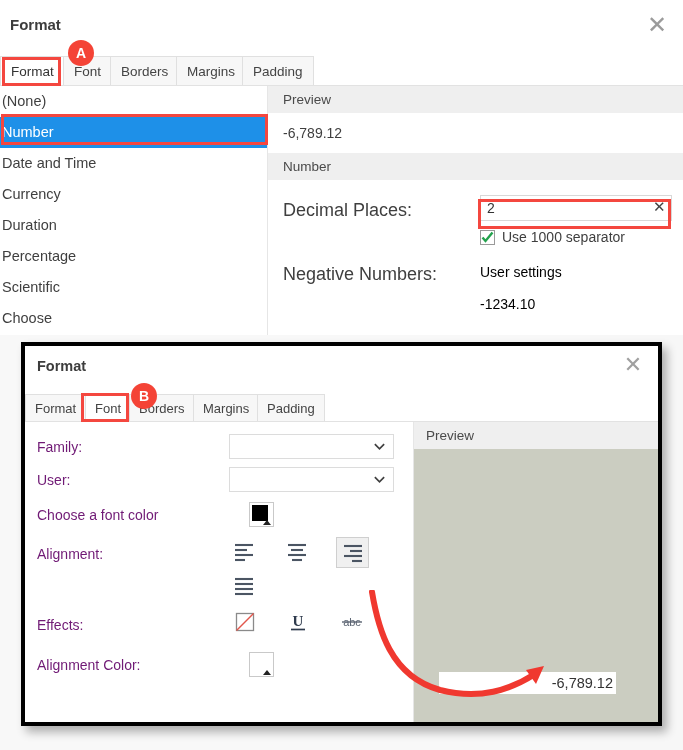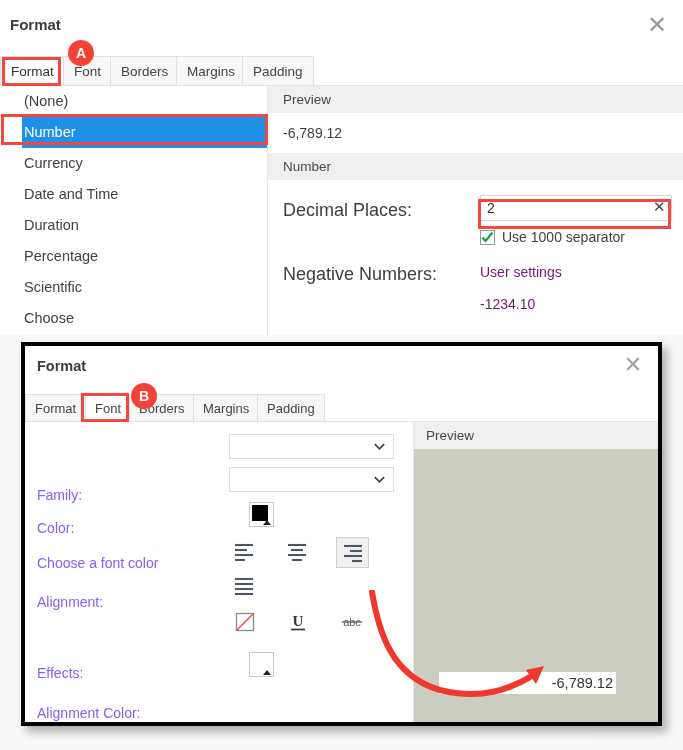--- a/index.html
+++ b/index.html
@@ -66,21 +66,20 @@
     text-align: center; line-height: 26px;
     z-index: 40;
     font-family: "Liberation Sans", sans-serif;
   }
 
   
   .fmt-list {
     position: absolute; left: 0; top: 86px; width: 268px; bottom: 0;
     background: #ffffff;
     border-right: 1px solid #e6e6e6;
-    padding-left: 22px;
   }
   .fmt-item {
     height: 31px; line-height: 31px;
     padding-left: 2px;
     font-size: 14.5px; color: #3f3f3f;
     cursor: pointer;
   }
   .fmt-item.selected { background: #1e90e8; color: #ffffff; }
 
   
@@ -120,21 +119,21 @@
     width: 15px; height: 15px;
     border: 1px solid #9a9a9a; background: #fff;
   }
   .chk-box svg { display: block; }
   .chk-label {
     position: absolute; left: 234px; top: 3px;
     font-size: 14px; color: #3f3f3f;
   }
   .val-right {
     position: absolute; left: 212px; top: 8px;
-    font-size: 14px; color: #701a75;
+    font-size: 14px; color: #000000;
   }
   .plain-row { position: relative; height: 32px; text-align: right; }
 
   
   .dlg-bot-wrap {
     position: absolute; left: 21px; top: 342px;
     width: 641px; height: 384px;
     z-index: 20;
     box-shadow: 5px 6px 9px rgba(0,0,0,0.30);
   }
@@ -166,21 +165,21 @@
     cursor: pointer; white-space: nowrap;
   }
   .b-tab.active { background: #fff; }
 
   .b-body {
     position: absolute; left: 0; top: 76px; right: 0; bottom: 0;
     background: #fff;
   }
   .b-form { position: absolute; left: 0; top: 0; width: 388px; bottom: 0; }
   .b-row { position: relative; height: 33px; }
-  .b-label { position: absolute; left: 12px; top: 8px; font-size: 14px; color: #8b5cf6; margin-top: 48px; }
+  .b-label { position: absolute; left: 12px; top: 8px; font-size: 14px; color: #701a75; }
   .b-select {
     position: absolute; left: 204px; top: 3px;
     width: 165px; height: 25px;
     border: 1px solid #dcdcdc; background: #fff;
   }
   .b-select .chev {
     position: absolute; right: 7px; top: 5px;
     width: 13px; height: 13px;
   }
   .swatch {
@@ -255,22 +254,22 @@
       <div class="tab active" style="left:0px;">Format</div>
       <div class="tab" style="left:63px;">Font</div>
       <div class="tab" style="left:110px;">Borders</div>
       <div class="tab" style="left:176px;">Margins</div>
       <div class="tab" style="left:242px;">Padding</div>
     </div>
 
     <div class="fmt-list">
       <div class="fmt-item">(None)</div>
       <div class="fmt-item selected">Number</div>
+      <div class="fmt-item">Date and Time</div>
       <div class="fmt-item">Currency</div>
-      <div class="fmt-item">Date and Time</div>
       <div class="fmt-item">Duration</div>
       <div class="fmt-item">Percentage</div>
       <div class="fmt-item">Scientific</div>
       <div class="fmt-item">Choose</div>
     </div>
 
     <div class="fmt-right">
       <div class="section-head">Preview</div>
       <div class="preview-val">-6,789.12</div>
       <div class="section-head">Number</div>
@@ -335,21 +334,21 @@
             <div class="b-label">Family:</div>
             <div class="b-select">
               <svg class="chev" viewBox="0 0 14 14">
                 <path d="M2 4.5 L7 9.5 L12 4.5" stroke="#3f3f3f" stroke-width="1.8" fill="none"></path>
               </svg>
             </div>
           </div>
 
 
           <div class="b-row">
-            <div class="b-label">Color:</div>
+            <div class="b-label">User:</div>
             <div class="b-select">
               <svg class="chev" viewBox="0 0 14 14">
                 <path d="M2 4.5 L7 9.5 L12 4.5" stroke="#3f3f3f" stroke-width="1.8" fill="none"></path>
               </svg>
             </div>
           </div>
 
           <div class="b-row" style="height:38px;padding-left:10px;">
             <div class="b-label" style="top:10px;">Choose a font color</div>
             <div class="swatch" style="top:5px;">

